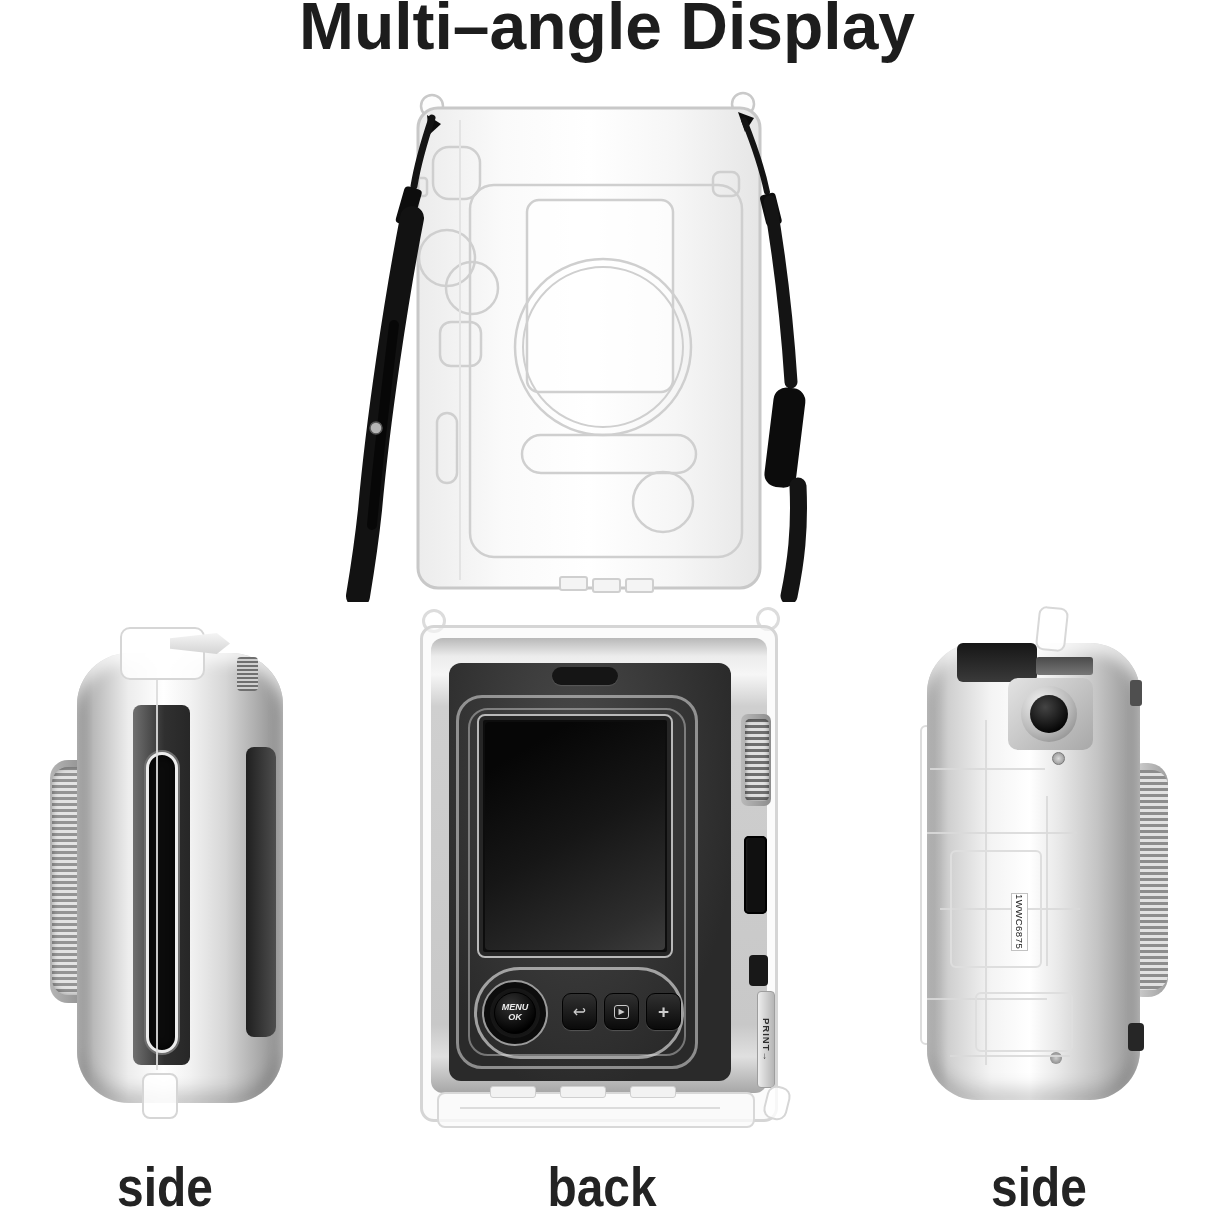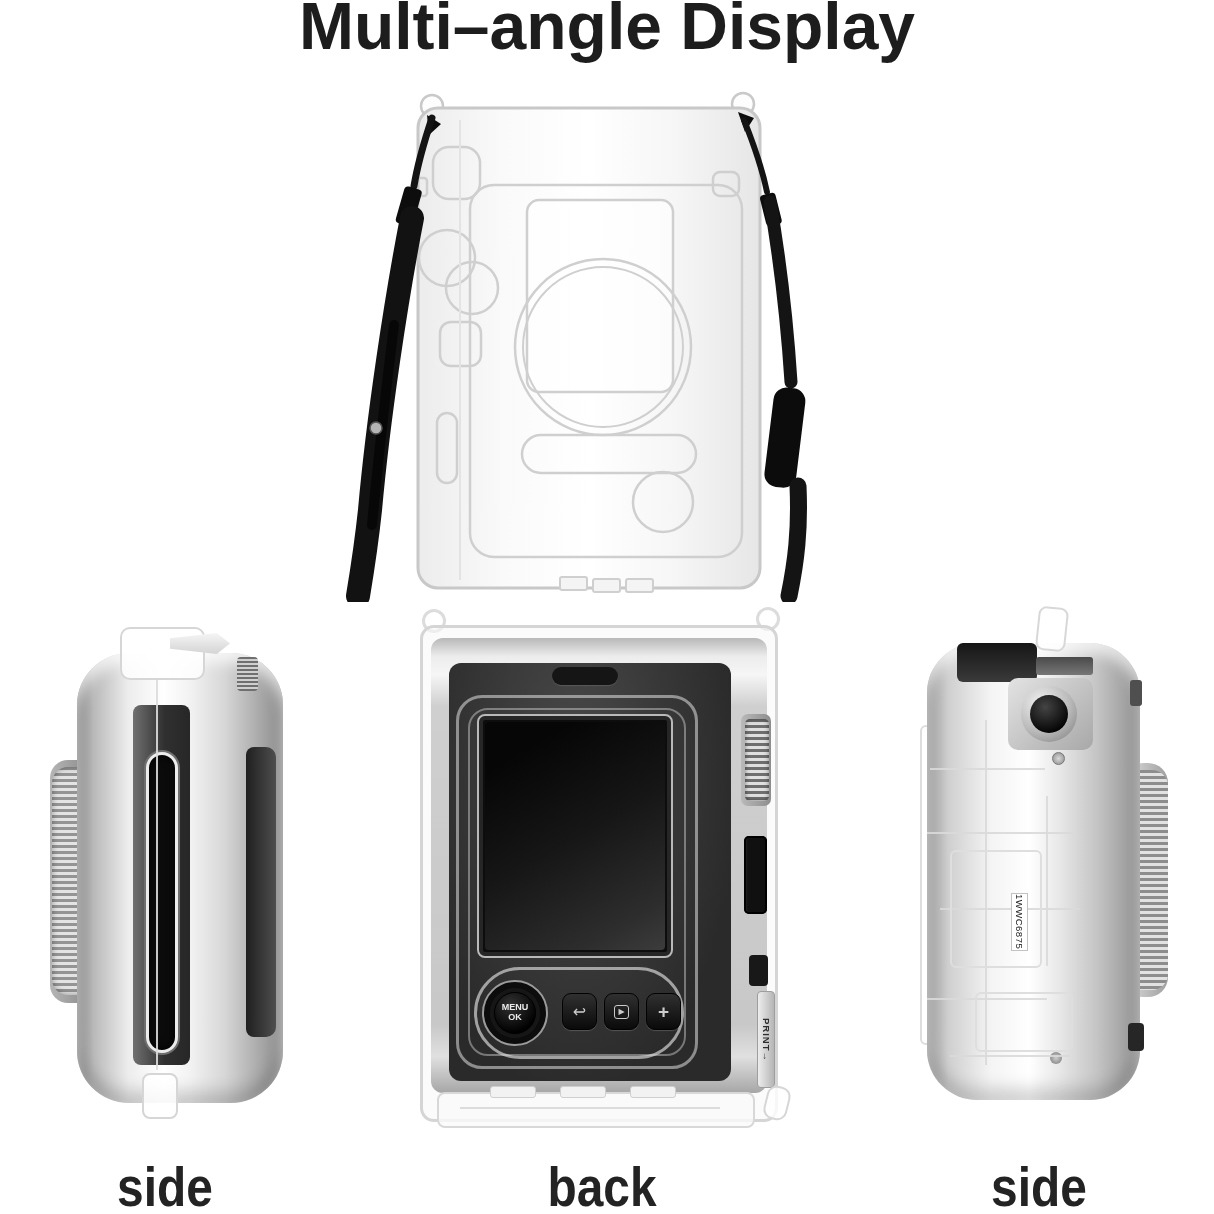--- a/index.html
+++ b/index.html
@@ -73,21 +73,21 @@
   .bf-screen{left:65px;top:117px;width:180px;height:228px;border-radius:4px;z-index:6;
     background:linear-gradient(150deg,#060606 15%,#161616 50%,#2d2d2d 85%,#3c3c3c);}
   .bf-btnpill{left:54px;top:362px;width:210px;height:92px;border-radius:46px;z-index:4;
     border:3px solid rgba(225,225,225,.65);}
   .bf-menuring{left:62px;top:375px;width:66px;height:66px;border-radius:50%;z-index:5;
     background:#141414;border:2px solid #9b9b9b;
     box-shadow:inset 0 0 0 6px #0c0c0c, inset 0 0 14px rgba(255,255,255,.09);}
   .bf-menubtn{left:74px;top:387px;width:42px;height:42px;border-radius:50%;z-index:6;
     background:radial-gradient(circle at 40% 30%,#333,#000 75%);border:1px solid #000;
     color:#ececec;font-size:9px;font-weight:700;line-height:1.1;
-    display:flex;flex-direction:column;align-items:center;justify-content:center;text-align:center;}
+    display:flex;flex-direction:column;align-items:center;justify-content:center;text-align:center;font-style:italic;}
   .bf-btn{width:35px;height:37px;border-radius:9px;z-index:5;
     background:linear-gradient(180deg,#303030,#0a0a0a);border:1px solid #020202;
     box-shadow:0 1px 1px rgba(255,255,255,.18);color:#cccccc;
     display:flex;align-items:center;justify-content:center;}
   .bf-btn.b1{left:142px;top:388px;font-size:16px;}
   .bf-btn.b2{left:184px;top:388px;}
   .bf-btn.b3{left:226px;top:388px;font-size:19px;font-weight:700;}
   .bf-playglyph{position:static;font-size:8px;line-height:1;border:1.5px solid #c9c9c9;border-radius:3px;padding:2px 3px;}
   .bf-wheelplate{left:321px;top:109px;width:30px;height:92px;border-radius:7px;z-index:4;
     background:linear-gradient(90deg,#b9b9b9,#8d8d8d);}

